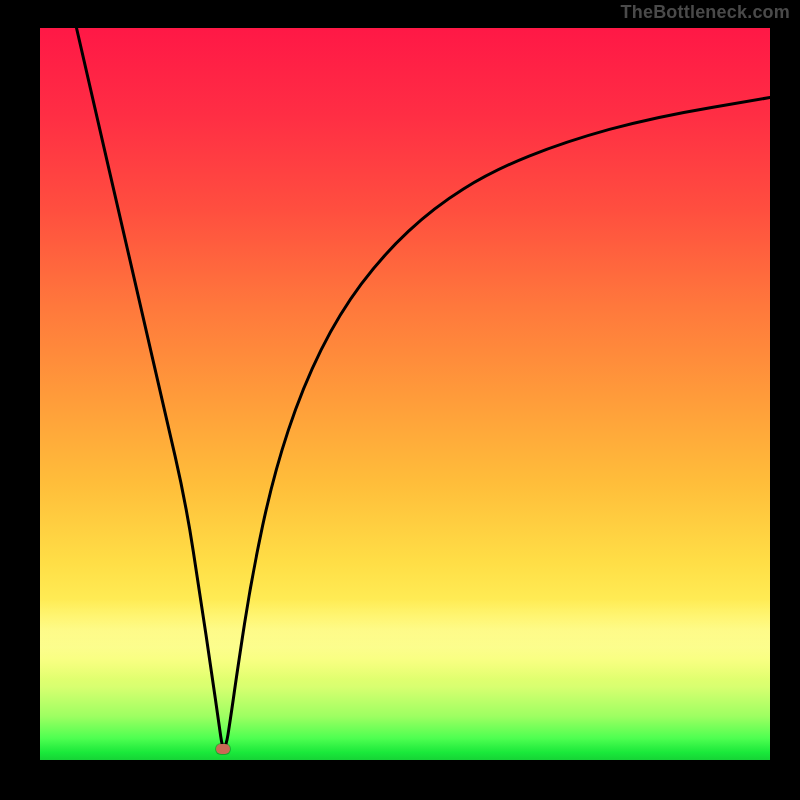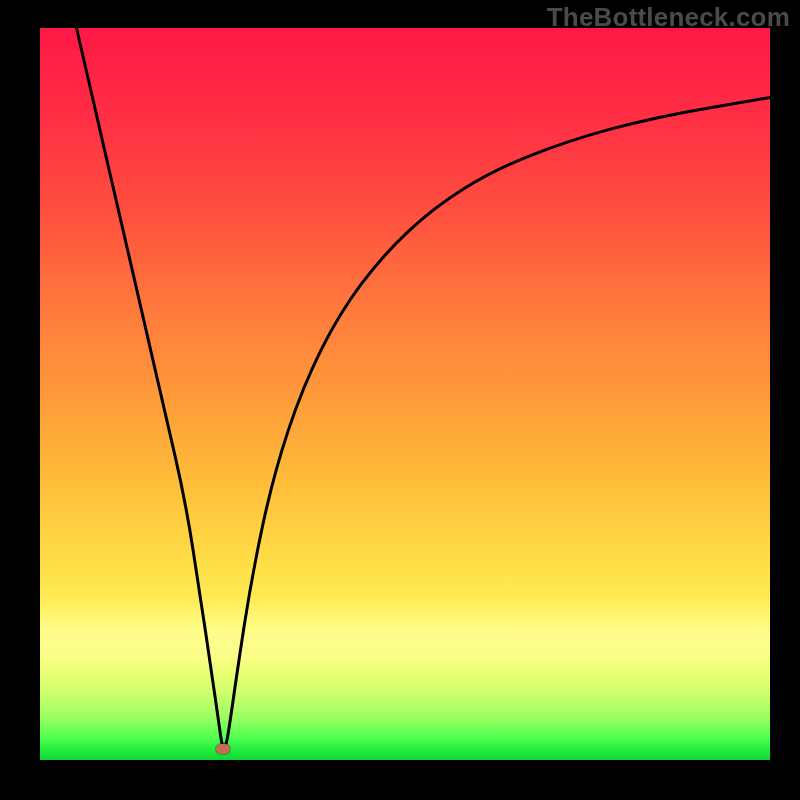--- a/index.html
+++ b/index.html
@@ -15,21 +15,21 @@
     position: relative;
     width: 800px;
     height: 800px;
     background: #000;
   }
   .watermark {
     position: absolute;
     top: 2px;
     right: 10px;
     color: #4a4a4a;
-    font-size: 26px;
+    font-size: 18px;
     font-weight: 600;
     z-index: 10;
     letter-spacing: 0.2px;
   }
   .plot-area {
     position: absolute;
     left: 40px;
     top: 28px;
     width: 730px;
     height: 732px;

